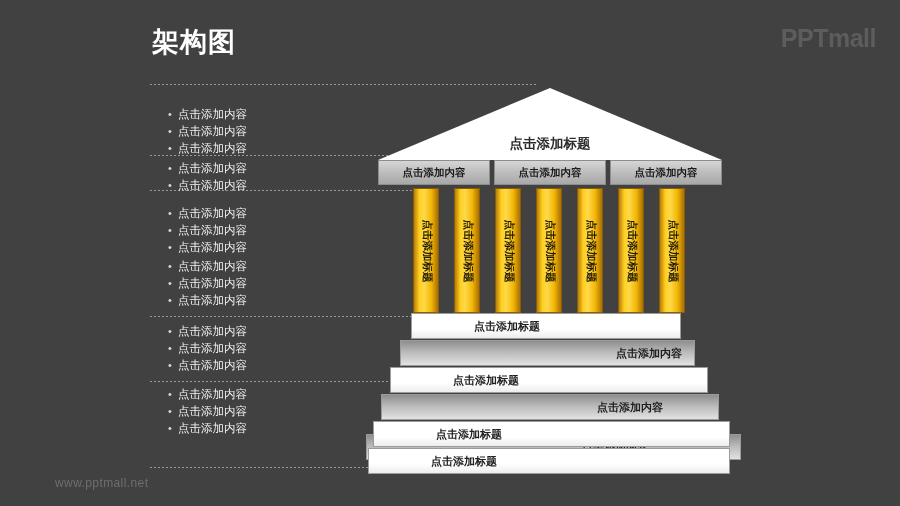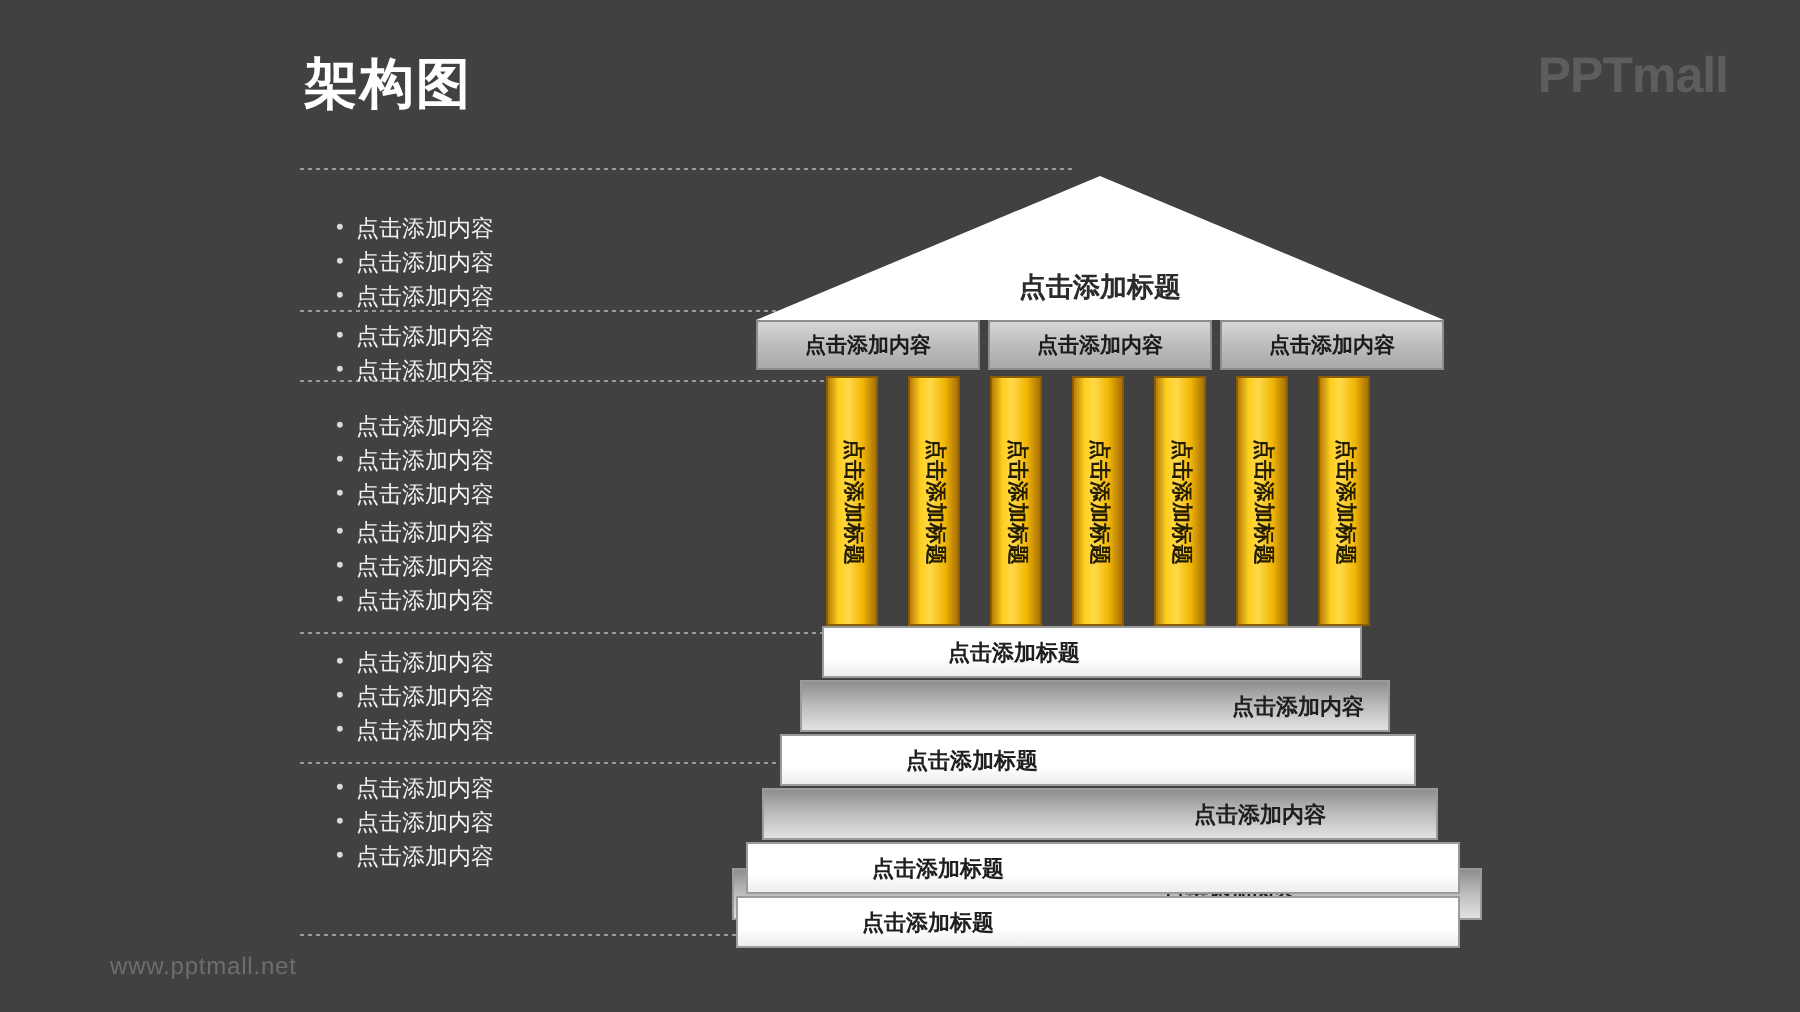--- a/index.html
+++ b/index.html
@@ -12,21 +12,21 @@
   }
   .slide { position:absolute; inset:0;border-radius:28px; }
 
   
   .page-title {
     position:absolute; left:152px; top:24px;
     font-size:27px; font-weight:bold; color:#ffffff;
     letter-spacing:1px;
   }
   .brand-logo {
-    position:absolute; right:36px; top:24px;
+    position:absolute; right:24px; top:24px;
     font-size:25px; font-weight:bold; color:#5d5d5d;
     letter-spacing:-0.5px;
   }
   .footer-url {
     position:absolute; left:55px; bottom:16px;
     font-size:12px; color:#6e6e6e; letter-spacing:0.4px;
   }
 
   
   .rule {

